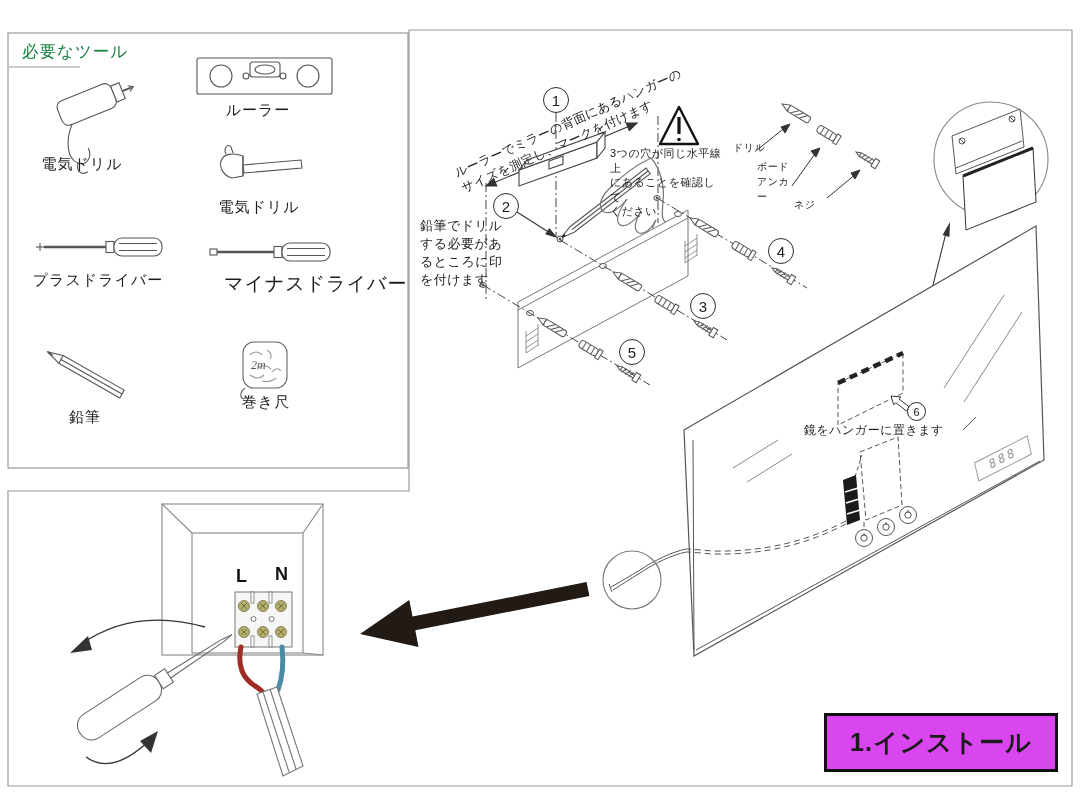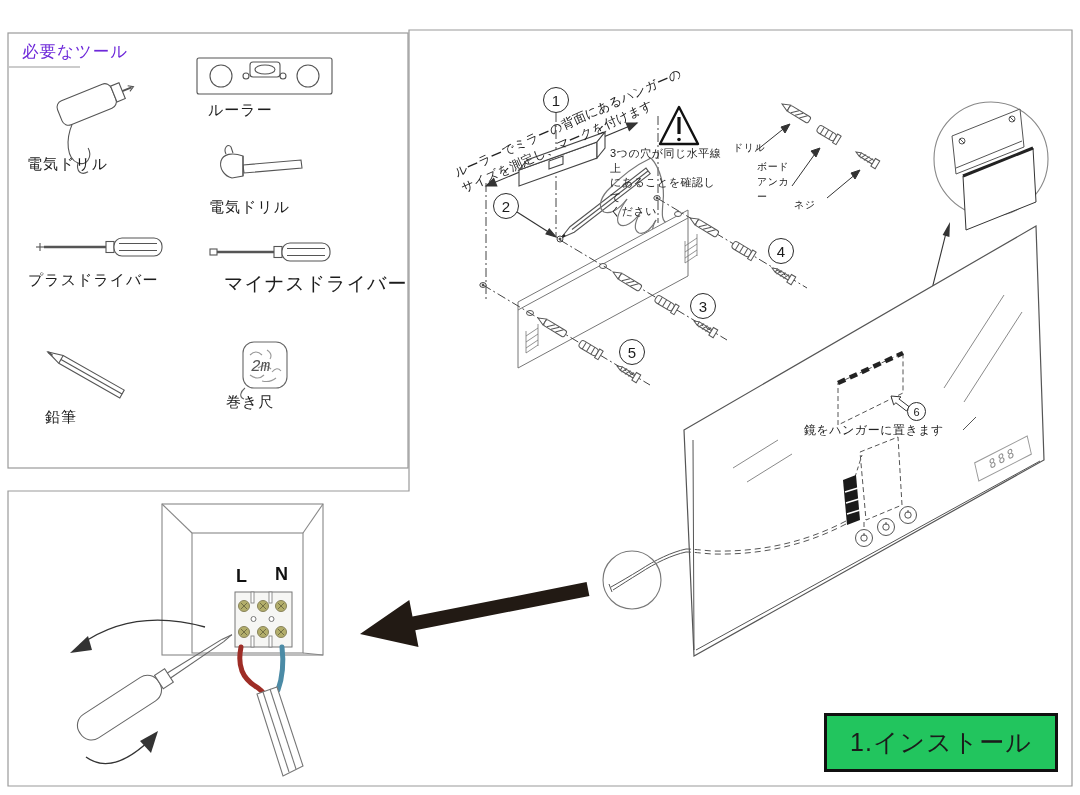--- a/index.html
+++ b/index.html
@@ -1,31 +1,31 @@
 <!DOCTYPE html>
 <html><head>
 <meta charset="utf-8">
 <style>
   html,body{margin:0;padding:0;background:#fff}
   .page{position:relative;width:1080px;height:795px;background:#ffffff;overflow:hidden;
         font-family:"Liberation Sans","DejaVu Sans",sans-serif;color:#1b1b1b}
   .art{position:absolute;left:0;top:0}
-  .lbl{position:absolute;font-size:15px;letter-spacing:1px;white-space:nowrap;color:#1c1c1c}
-  .ttl{position:absolute;font-size:16.5px;letter-spacing:1px;color:#6d28d9}
+  .lbl{position:absolute;text-align:center;font-size:15px;letter-spacing:1px;white-space:nowrap;color:#1c1c1c}
+  .ttl{position:absolute;font-size:16.5px;letter-spacing:1px;color:#15803d}
   .ann{position:absolute;font-size:10px;line-height:18px;color:#222;letter-spacing:0.5px}
   .pre{white-space:pre-line}
   .ctr{text-align:left}
   .rot{transform:rotate(-24deg);transform-origin:left top;font-size:12.5px;line-height:17px;white-space:pre-line;letter-spacing:0.3px}
   .num{position:absolute;width:26px;height:26px;border:1.6px solid #2b2b2b;border-radius:50%;
        display:flex;align-items:center;justify-content:center;font-size:15px;background:#fff;box-sizing:border-box}
   .num.small{width:19px;height:19px;font-size:11px;border-width:1.3px}
   .secbox{position:absolute;left:824px;top:713px;width:228px;height:53px;border:3px solid #101010;
-          display:flex;align-items:center;justify-content:center;font-size:25px;font-weight:normal;letter-spacing:1px;background:#22c55e}
+          display:flex;align-items:center;justify-content:center;font-size:25px;font-weight:bold;letter-spacing:1px;background:#d946ef}
   .term{position:absolute;font-size:18px;font-weight:bold;color:#111}
-  .twoM{position:absolute;font-family:Liberation Mono, monospace;font-style:italic;font-size:16px;color:#555}
+  .twoM{position:absolute;font-family:Liberation Serif, serif;font-style:italic;font-size:12px;color:#555}
   .display{position:absolute;left:973px;top:449px;width:58px;height:17px;border:1px solid #9a9a9a;
            color:#8f8f8f;font-family:"DejaVu Sans Mono",monospace;font-size:12px;letter-spacing:3px;
            text-align:center;line-height:17px;transform:rotate(-27deg) skewX(-14deg);background:#fff}
 </style>
 </head>
 <body>
 
 <div class="page">
 
 <svg class="art" width="1080" height="795" viewBox="0 0 1080 795">
@@ -361,20 +361,24 @@
 
 <div class="num" style="left:543px;top:87px">1</div>
 <div class="num" style="left:493px;top:193px">2</div>
 <div class="num" style="left:690px;top:293px">3</div>
 <div class="num" style="left:768px;top:238px">4</div>
 <div class="num" style="left:619px;top:339px">5</div>
 <div class="num small" style="left:907px;top:402px">6</div>
 
 <div class="ann rot" style="left:452px;top:166px;width:270px">ルーラーでミラーの背面にあるハンガーの
 サイズを測定し、マークを付けます</div>
+<div class="ann pre" style="left:420px;top:217px;width:90px;line-height:18px;font-size:13px">鉛筆でドリル
+する必要があ
+るところに印
+を付けます</div>
 <div class="ann pre ctr" style="left:610px;top:146px;width:116px;font-size:11px;line-height:14.5px">3つの穴が同じ水平線上
 にあることを確認して
 ください</div>
 <div class="ann" style="left:733px;top:139px">ドリル</div>
 <div class="ann pre" style="left:757px;top:159px;line-height:15px">ボード
 アンカ
 ー</div>
 <div class="ann" style="left:794px;top:196px">ネジ</div>
 <div class="ann" style="left:804px;top:421px;font-size:12px">鏡をハンガーに置きます</div>
 <div class="display">888</div>

